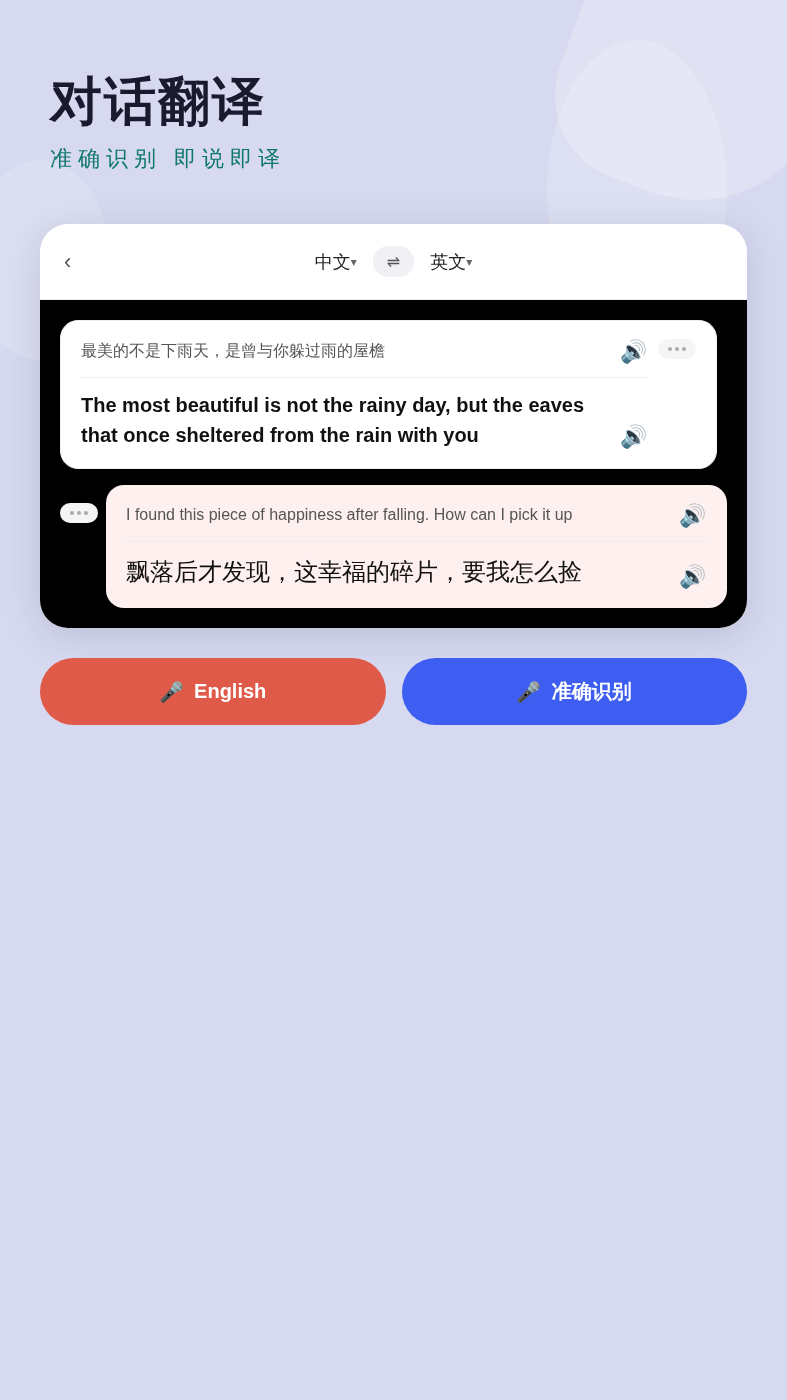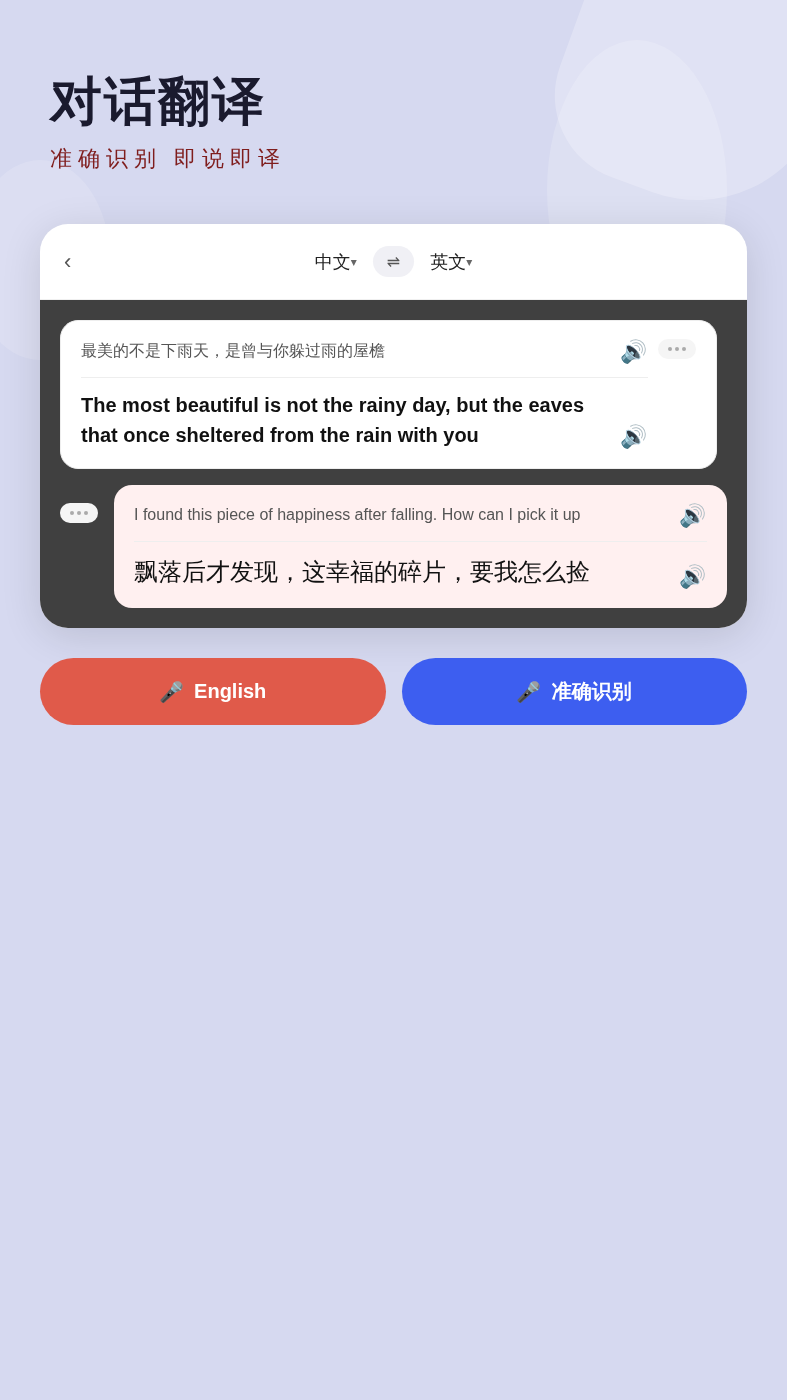--- a/index.html
+++ b/index.html
@@ -54,21 +54,21 @@
     .header-title {
       font-size: 52px;
       font-weight: 900;
       color: #1a1a2e;
       letter-spacing: 2px;
       line-height: 1.2;
     }
 
     .header-subtitle {
       font-size: 22px;
-      color: #7f1d1d;
+      color: #0f766e;
       margin-top: 12px;
       letter-spacing: 6px;
     }
 
     
     .main-card {
       margin: 20px 40px 0 40px;
       background: white;
       border-radius: 28px;
       overflow: hidden;
@@ -119,21 +119,21 @@
       display: flex;
       align-items: center;
     }
 
     
     .chat-area {
       padding: 20px 20px;
       display: flex;
       flex-direction: column;
       gap: 16px;
-      background: #404040;
+      background: #000000;
     }
 
     
     .msg-bubble {
       border-radius: 18px;
       padding: 18px 20px;
       position: relative;
     }
 
     .msg-bubble.white-bubble {
@@ -302,21 +302,21 @@
         <div class="more-btn">
           <div class="more-dots">
             <div class="dot"></div>
             <div class="dot"></div>
             <div class="dot"></div>
           </div>
         </div>
       </div>
     </div>
 
-    <div style="display:flex; align-items:flex-start; gap:16px;">
+    <div style="display:flex; align-items:flex-start; gap:8px;">
       <div class="more-btn-left">
         <div class="more-dots">
           <div class="dot"></div>
           <div class="dot"></div>
           <div class="dot"></div>
         </div>
       </div>
       <div class="msg-bubble pink-bubble" style="flex:1; margin-left:0;">
         <div style="display:flex; align-items:flex-start; justify-content:space-between; gap:10px;">
           <div class="original-text">I found this piece of happiness after falling. How can I pick it up</div>

